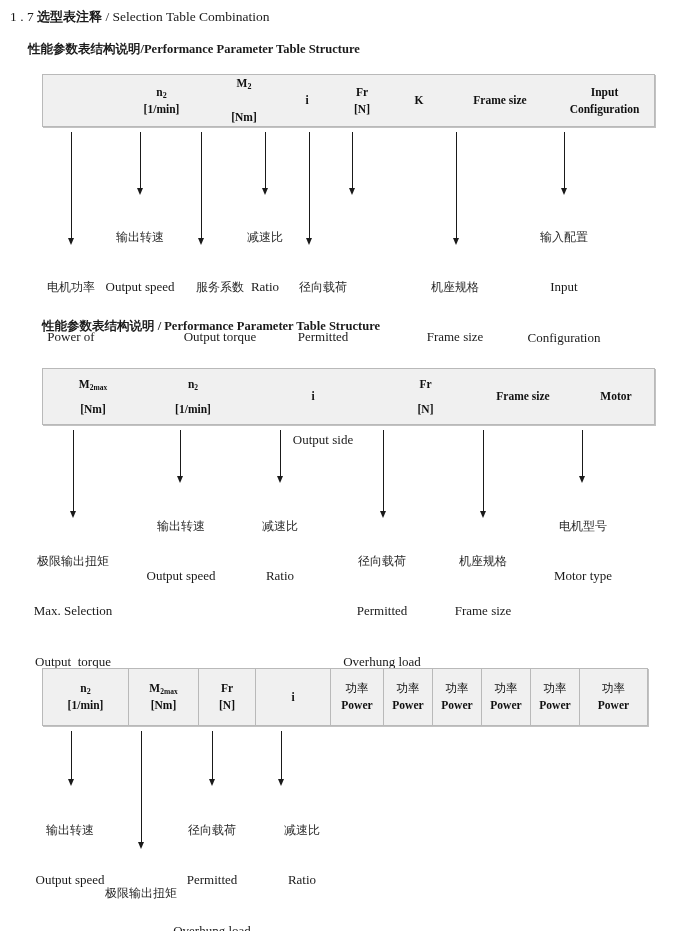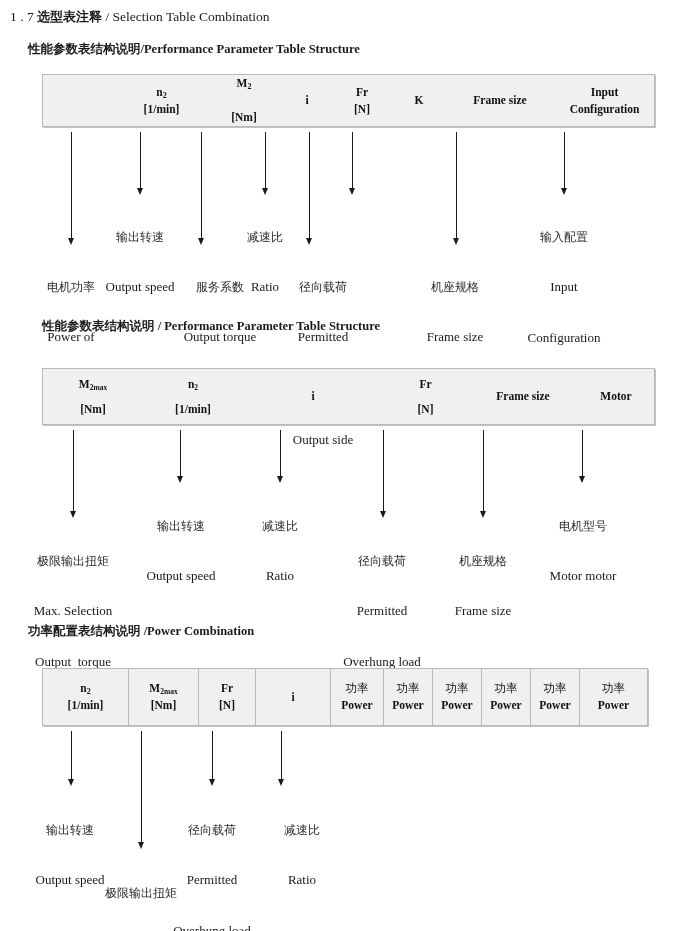--- a/index.html
+++ b/index.html
@@ -306,24 +306,23 @@
     <span class="en">Permitted</span>
     <span class="en">Overhung load</span>
     <span class="en">Output side</span>
   </div>
   <div class="note" style="left:483px; top:520px;">
     <span class="cn">机座规格</span>
     <span class="en">Frame size</span>
   </div>
   <div class="note" style="left:583px; top:485px;">
     <span class="cn">电机型号</span>
-    <span class="en">Motor motor</span>
-  </div>
-
-  <div class="section-head" style="left:28px; top:623px;"><span class="cn">功率配置表结构说明</span><span class="en"> /</span><span class="en">Power Combination</span></div>
+    <span class="en">Motor type</span>
+  </div>
+
 
   <div class="tbl" style="left:42px; top:668px; width:606px; height:58px;">
     <div class="cell divided" style="left:0px; top:0px; width:86px; height:56px;">
       <span class="l1">n<sub>2</sub></span>
       <span class="l2">[1/min]</span>
     </div>
     <div class="cell divided" style="left:86px; top:0px; width:70px; height:56px;">
       <span class="l1">M<span class="small-sub">2max</span></span>
       <span class="l2">[Nm]</span>
     </div>

